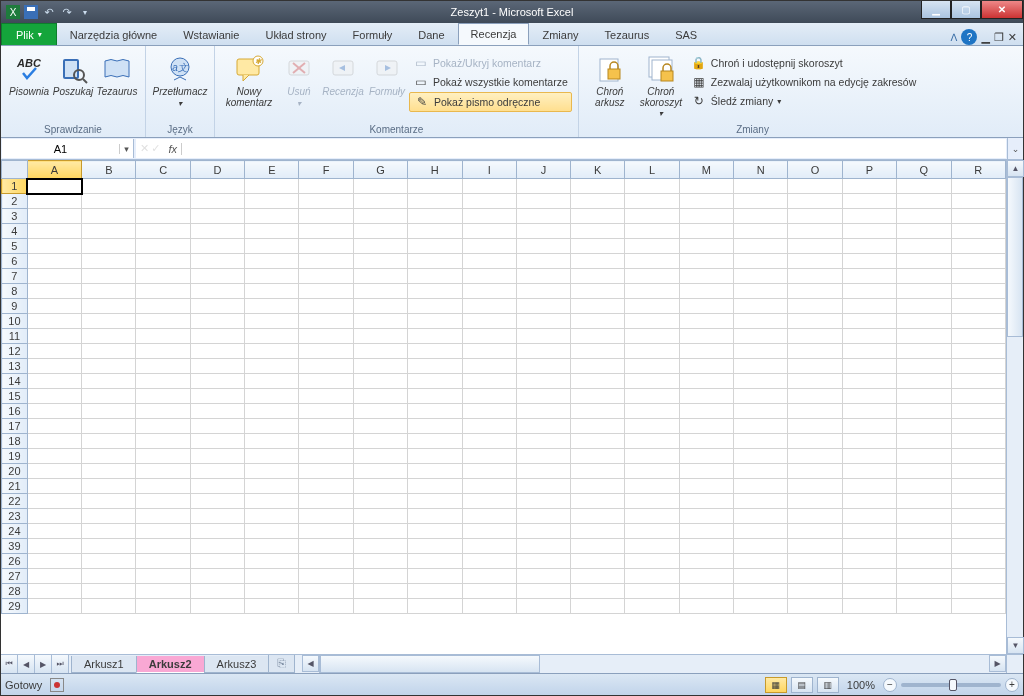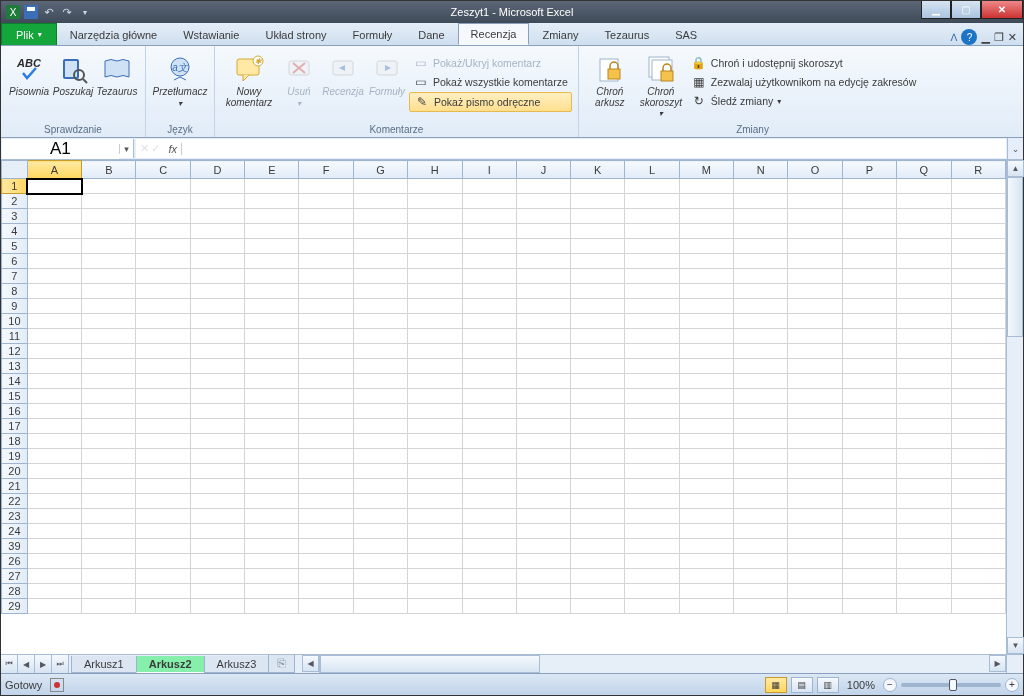--- a/index.html
+++ b/index.html
@@ -37,21 +37,21 @@
 .big-btn.disabled .lbl, .big-btn.disabled .big-icon { color: #a6b3c4; }
 .small-row { display: flex; align-items: center; gap: 4px; padding: 1px 4px; font-size: 10.5px; color: #3b3b3b; }
 .small-row.disabled { color: #a6b3c4; }
 .small-row .si { width: 16px; height: 16px; display: inline-flex; align-items: center; justify-content: center; font-size: 12px; }
 .small-row.highlight { background: linear-gradient(#fff0c1,#ffdf8f); border: 1px solid #e9b84e; border-radius: 2px; }
 .col { display: flex; flex-direction: column; gap: 1px; justify-content: center; }
 
 
 .formula-row { height: 22px; background: #e6eefb; border-bottom: 1px solid #a8bcd6; display: flex; align-items: stretch; }
 .name-box { width: 132px; border-right: 1px solid #a8bcd6; display: flex; align-items: center; background: #fff; margin: 1px; }
-.name-box input { border: none; width: 100%; padding: 0 6px; font-size: 17px; text-align: center; outline: none; }
+.name-box input { border: none; width: 100%; padding: 0 6px; font-size: 11px; text-align: center; outline: none; }
 .name-box .dd { width: 16px; text-align: center; color: #555; font-size: 9px; border-left: 1px solid #ccc; }
 .fx-area { flex: 1; display: flex; align-items: center; background: #fff; margin: 1px; }
 .fx-ctrl { display: flex; align-items: center; gap: 2px; padding: 0 4px; color: #999; }
 .fx-label { font-style: italic; font-size: 11px; color: #555; padding: 0 4px; border-right: 1px solid #ccc; }
 .fx-input { flex: 1; border: none; outline: none; padding: 0 4px; font-size: 11px; }
 .fx-expand { width: 16px; border-left: 1px solid #a8bcd6; display: flex; align-items: center; justify-content: center; font-size: 9px; color: #555; }
 
 
 .sheet-wrap { flex: 1; display: flex; position: relative; background: #fff; }
 .sheet { flex: 1; overflow: hidden; position: relative; }
@@ -68,21 +68,21 @@
 .vscroll .arrow, .hscroll .arrow { height: 17px; width: 17px; background: linear-gradient(#f5f9fd,#d7e4f2); border: 1px solid #a8bcd6; font-size: 8px; display: flex; align-items: center; justify-content: center; color: #556; }
 .vscroll .track { flex: 1; background: #e6eef8; position: relative; }
 .vscroll .thumb { position: absolute; top: 0; left: 0; right: 0; height: 160px; background: linear-gradient(90deg,#f5f9fd,#d7e4f2); border: 1px solid #a8bcd6; }
 
 
 .sheet-tab-row { height: 19px; background: #e6eef8; border-top: 1px solid #a8bcd6; display: flex; align-items: stretch; }
 .tab-nav { display: flex; }
 .tab-nav .navbtn { width: 17px; border-right: 1px solid #a8bcd6; display: flex; align-items: center; justify-content: center; font-size: 8px; background: linear-gradient(#f5f9fd,#d7e4f2); color: #556; }
 .sheet-tabs { display: flex; align-items: flex-end; padding-left: 2px; }
 .stab { padding: 2px 12px; font-size: 11px; background: #dce6f2; border: 1px solid #9fb4ce; border-top: none; margin-right: -1px; color: #3b3b3b; position: relative; }
-.stab.active { background: #86efac; font-weight: bold; border-bottom: 1px solid #fff; }
+.stab.active { background: #f9a8d4; font-weight: bold; border-bottom: 1px solid #fff; }
 .stab.new { padding: 2px 8px; color: #7a8aa0; }
 .hscroll { flex: 1; display: flex; margin-left: 8px; }
 .hscroll .track { flex: 1; background: #e6eef8; position: relative; border-left: 1px solid #a8bcd6; }
 .hscroll .thumb { position: absolute; left: 0; top: 0; bottom: 0; width: 220px; background: linear-gradient(#f5f9fd,#d7e4f2); border: 1px solid #a8bcd6; }
 
 
 .statusbar { height: 22px; background: linear-gradient(#dbe7f4,#c1d4ea); border-top: 1px solid #8ba0bc; display: flex; align-items: center; font-size: 11px; color: #3b3b3b; padding: 0 4px; gap: 8px; }
 .statusbar .right { margin-left: auto; display: flex; align-items: center; gap: 4px; }
 .view-btn { width: 22px; height: 16px; border: 1px solid #9fb4ce; background: linear-gradient(#f5f9fd,#d7e4f2); display: flex; align-items: center; justify-content: center; font-size: 9px; }
 .view-btn.active { background: linear-gradient(#ffe9a4,#ffd65e); border-color: #c79a2c; }

